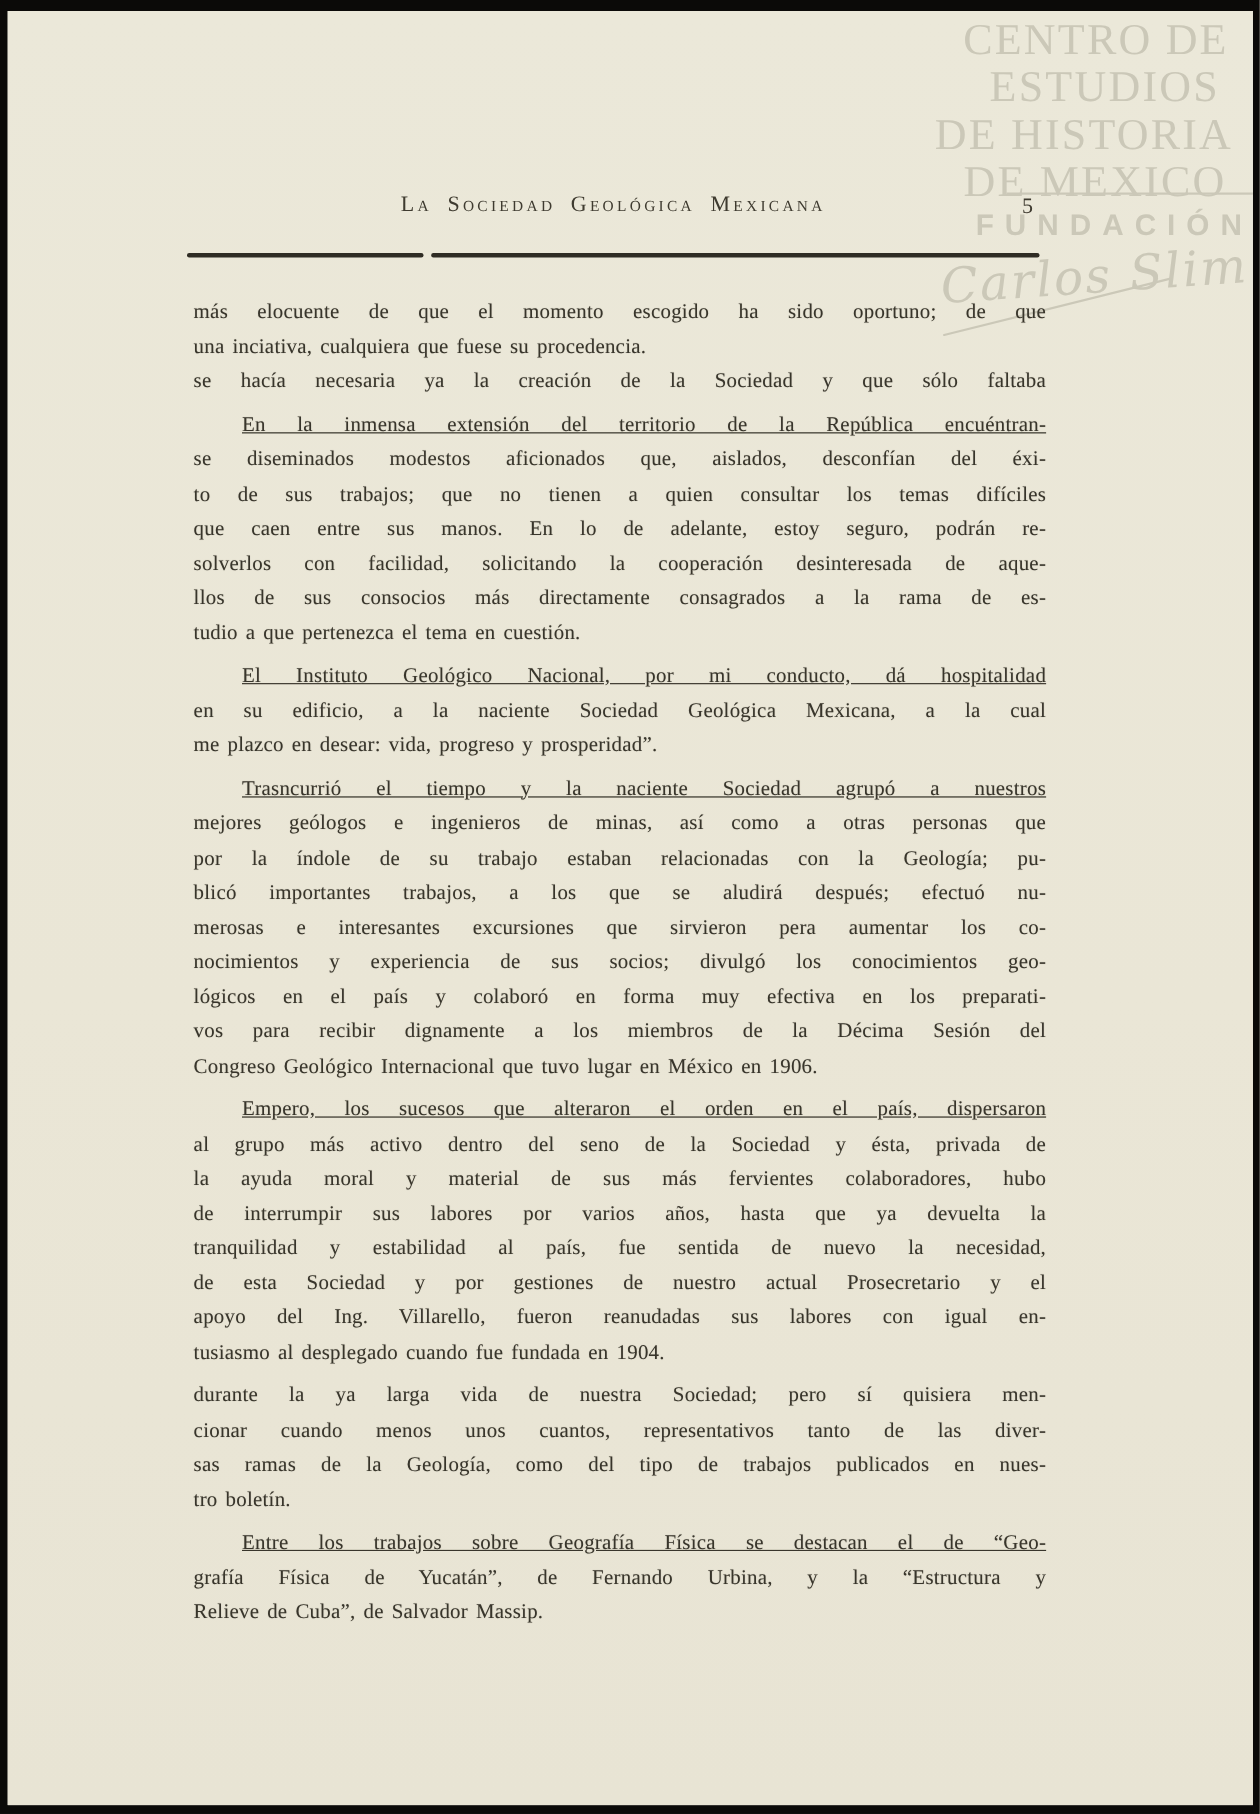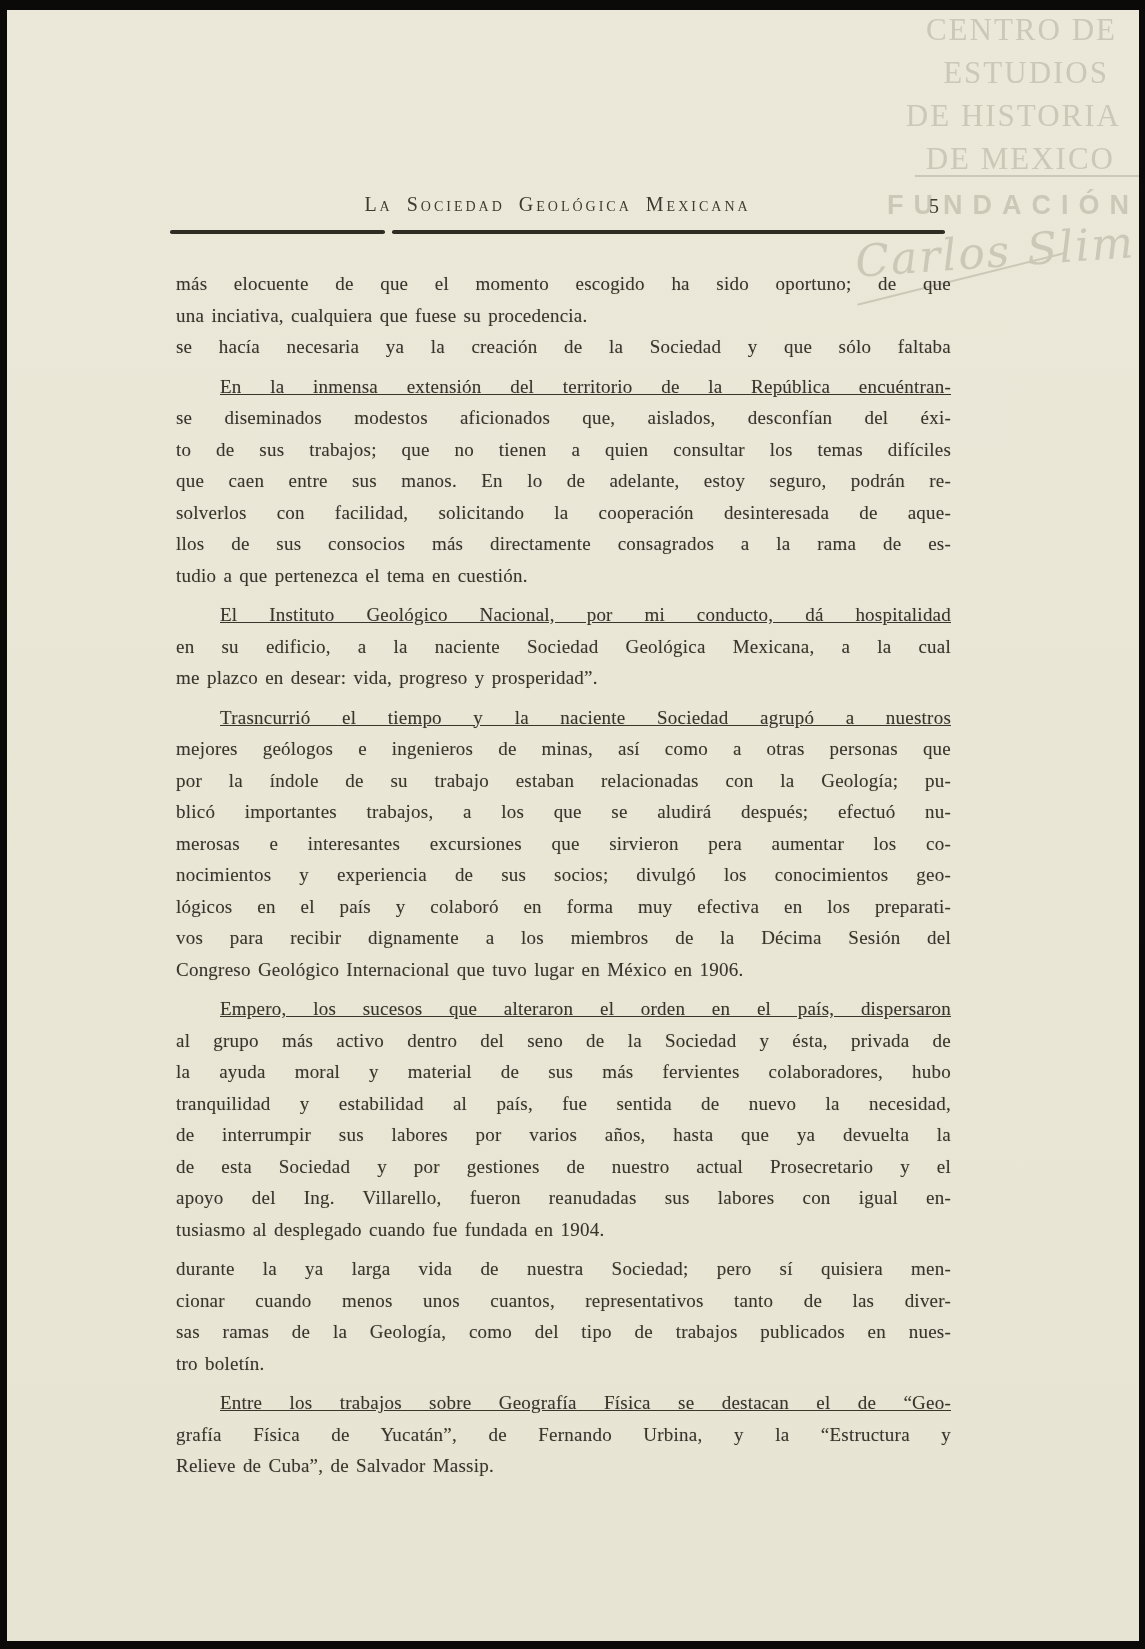--- a/index.html
+++ b/index.html
@@ -6,37 +6,37 @@
   body{width:1145px;height:1649px;background:#222;font-family:"Liberation Serif","DejaVu Serif",serif;}
   .frame{position:relative;width:1145px;height:1649px;background:var(--frame,#0b0a08);overflow:hidden;}
   .paper{position:absolute;left:7px;top:10px;right:6px;bottom:8px;overflow:hidden;
          background:var(--paper,#eae6d7);
          background-image:linear-gradient(180deg, #ebe8d9 0%, #eae6d6 55%, #e8e4d4 100%),
                           radial-gradient(ellipse at 30% 20%, rgba(255,255,255,0.05), transparent 60%);}
   
   .watermark{position:absolute;top:0;right:0;width:430px;height:430px;z-index:1;
              color:var(--watermark,#cbc8b8);pointer-events:none;}
   .wm-line{position:absolute;right:22px;font-family:"Liberation Serif",serif;
-           font-size:31px;letter-spacing:2px;white-space:nowrap;}
+           font-size:40px;letter-spacing:2px;white-space:nowrap;}
   .wm-0{top:2px;}
   .wm-1{top:45px;right:30px;}
   .wm-2{top:88px;right:18px;}
   .wm-3{top:131px;right:24px;}
   .wm-divider{position:absolute;top:165px;right:-4px;width:228px;height:2px;
               background:var(--watermark,#cbc8b8);}
   .wm-foundation{position:absolute;top:180px;right:0px;font-family:"Liberation Sans",sans-serif;
                  font-size:27px;letter-spacing:10px;white-space:nowrap;color:var(--watermark,#cbc8b8);font-weight:bold;}
   .wm-signature{position:absolute;top:216px;right:4px;font-style:italic;
                 font-family:"DejaVu Serif",serif;font-size:44px;letter-spacing:2px;
                 transform:rotate(-4deg);white-space:nowrap;}
   .wm-flourish{position:absolute;top:242px;right:74px;width:214px;height:2px;
                background:var(--watermark,#cbc8b8);transform:rotate(-14deg);
                transform-origin:right center;border-radius:2px;}
   
-  .header{position:absolute;left:163px;top:183px;width:775px;height:30px;z-index:2;
+  .header{position:absolute;left:163px;top:165px;width:775px;height:30px;z-index:2;
           color:#3f3b30;}
   .title{display:block;text-align:center;font-variant:small-caps;font-size:20px;
          letter-spacing:3px;word-spacing:6px;}
   .folio{position:absolute;right:6px;top:2px;font-size:20px;}
   .rule{position:absolute;left:163px;top:220px;width:775px;height:5px;z-index:2;}
   .seg{position:absolute;top:0;height:3.5px;background:#2f2c24;border-radius:2px/50%;}
   .seg.s1{left:0;width:27.8%;}
   .seg.s2{left:28.6%;right:0;}
   
   .textblock{position:absolute;left:169px;top:258px;width:775px;z-index:2;
@@ -103,22 +103,22 @@
         <span class="line">merosas e interesantes excursiones que sirvieron pera aumentar los co-</span>
         <span class="line">nocimientos y experiencia de sus socios; divulgó los conocimientos geo-</span>
         <span class="line">lógicos en el país y colaboró en forma muy efectiva en los preparati-</span>
         <span class="line">vos para recibir dignamente a los miembros de la Décima Sesión del</span>
         <span class="line last">Congreso Geológico Internacional que tuvo lugar en México en 1906.</span>
       </p>
       <p class="para indent">
         <span class="line first">Empero, los sucesos que alteraron el orden en el país, dispersaron</span>
         <span class="line">al grupo más activo dentro del seno de la Sociedad y ésta, privada de</span>
         <span class="line">la ayuda moral y material de sus más fervientes colaboradores, hubo</span>
+        <span class="line">de interrumpir sus labores por varios años, hasta que ya devuelta la</span>
         <span class="line">tranquilidad y estabilidad al país, fue sentida de nuevo la necesidad,</span>
-        <span class="line">de interrumpir sus labores por varios años, hasta que ya devuelta la</span>
         <span class="line">de esta Sociedad y por gestiones de nuestro actual Prosecretario y el</span>
         <span class="line">apoyo del Ing. Villarello, fueron reanudadas sus labores con igual en-</span>
         <span class="line last">tusiasmo al desplegado cuando fue fundada en 1904.</span>
       </p>
       <p class="para indent">
         <span class="line">durante la ya larga vida de nuestra Sociedad; pero sí quisiera men-</span>
         <span class="line">cionar cuando menos unos cuantos, representativos tanto de las diver-</span>
         <span class="line">sas ramas de la Geología, como del tipo de trabajos publicados en nues-</span>
         <span class="line last">tro boletín.</span>
       </p>

